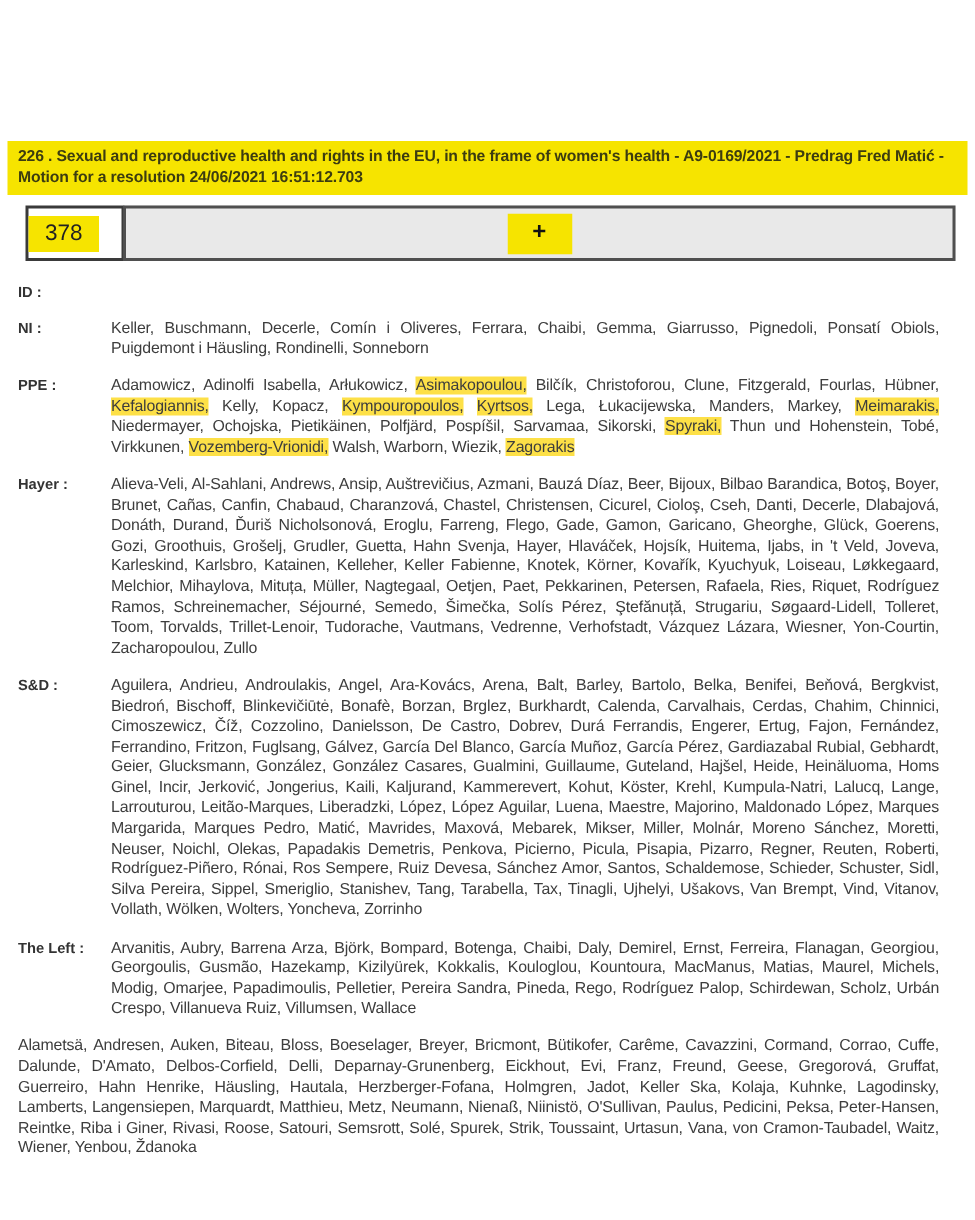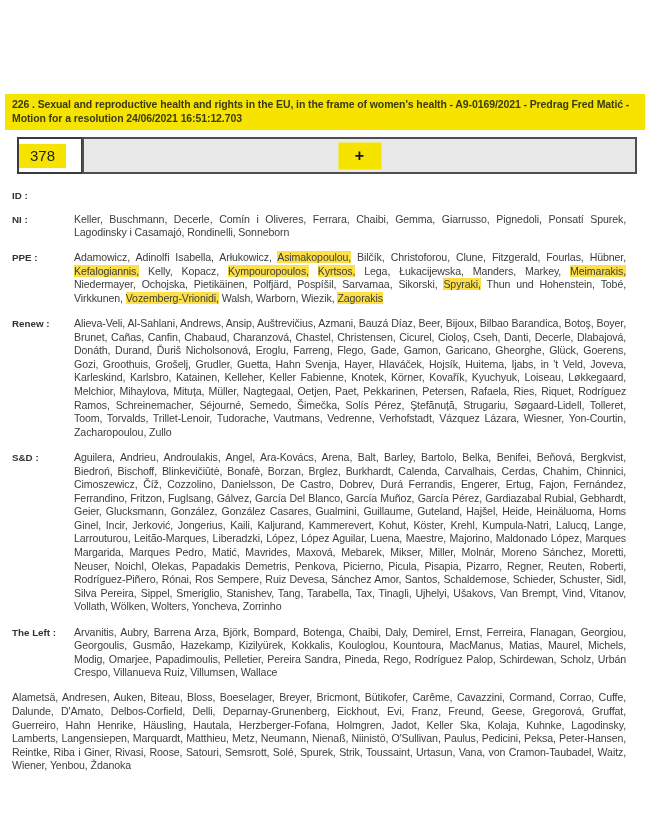--- a/index.html
+++ b/index.html
@@ -80,28 +80,28 @@
       <span class="plus-hl">+</span>
     </div>
   </div>
 
   <div class="groups">
       <div class="group-row">
         <div class="group-label">ID :</div>
       </div>
       <div class="group-row">
         <div class="group-label">NI :</div>
-        <div class="group-names"><span>Keller,</span> <span>Buschmann,</span> <span>Decerle,</span> <span>Comín i Oliveres,</span> <span>Ferrara,</span> <span>Chaibi,</span> <span>Gemma,</span> <span>Giarrusso,</span> <span>Pignedoli,</span> <span>Ponsatí Spurek,</span> <span>Lagodinsky i Casamajó,</span> <span>Rondinelli,</span> <span>Sonneborn</span></div>
+        <div class="group-names"><span>Keller,</span> <span>Buschmann,</span> <span>Decerle,</span> <span>Comín i Oliveres,</span> <span>Ferrara,</span> <span>Chaibi,</span> <span>Gemma,</span> <span>Giarrusso,</span> <span>Pignedoli,</span> <span>Ponsatí Obiols,</span> <span>Puigdemont i Häusling,</span> <span>Rondinelli,</span> <span>Sonneborn</span></div>
       </div>
       <div class="group-row">
         <div class="group-label">PPE :</div>
         <div class="group-names"><span>Adamowicz,</span> <span>Adinolfi Isabella,</span> <span>Arłukowicz,</span> <span class="hl">Asimakopoulou,</span> <span>Bilčík,</span> <span>Christoforou,</span> <span>Clune,</span> <span>Fitzgerald,</span> <span>Fourlas,</span> <span>Hübner,</span> <span class="hl">Kefalogiannis,</span> <span>Kelly,</span> <span>Kopacz,</span> <span class="hl">Kympouropoulos,</span> <span class="hl">Kyrtsos,</span> <span>Lega,</span> <span>Łukacijewska,</span> <span>Manders,</span> <span>Markey,</span> <span class="hl">Meimarakis,</span> <span>Niedermayer,</span> <span>Ochojska,</span> <span>Pietikäinen,</span> <span>Polfjärd,</span> <span>Pospíšil,</span> <span>Sarvamaa,</span> <span>Sikorski,</span> <span class="hl">Spyraki,</span> <span>Thun und Hohenstein,</span> <span>Tobé,</span> <span>Virkkunen,</span> <span class="hl">Vozemberg-Vrionidi,</span> <span>Walsh,</span> <span>Warborn,</span> <span>Wiezik,</span> <span class="hl">Zagorakis</span></div>
       </div>
       <div class="group-row">
-        <div class="group-label">Renew :</div>
+        <div class="group-label">Hayer :</div>
         <div class="group-names"><span>Alieva-Veli,</span> <span>Al-Sahlani,</span> <span>Andrews,</span> <span>Ansip,</span> <span>Auštrevičius,</span> <span>Azmani,</span> <span>Bauzá Díaz,</span> <span>Beer,</span> <span>Bijoux,</span> <span>Bilbao Barandica,</span> <span>Botoş,</span> <span>Boyer,</span> <span>Brunet,</span> <span>Cañas,</span> <span>Canfin,</span> <span>Chabaud,</span> <span>Charanzová,</span> <span>Chastel,</span> <span>Christensen,</span> <span>Cicurel,</span> <span>Cioloş,</span> <span>Cseh,</span> <span>Danti,</span> <span>Decerle,</span> <span>Dlabajová,</span> <span>Donáth,</span> <span>Durand,</span> <span>Ďuriš Nicholsonová,</span> <span>Eroglu,</span> <span>Farreng,</span> <span>Flego,</span> <span>Gade,</span> <span>Gamon,</span> <span>Garicano,</span> <span>Gheorghe,</span> <span>Glück,</span> <span>Goerens,</span> <span>Gozi,</span> <span>Groothuis,</span> <span>Grošelj,</span> <span>Grudler,</span> <span>Guetta,</span> <span>Hahn Svenja,</span> <span>Hayer,</span> <span>Hlaváček,</span> <span>Hojsík,</span> <span>Huitema,</span> <span>Ijabs,</span> <span>in 't Veld,</span> <span>Joveva,</span> <span>Karleskind,</span> <span>Karlsbro,</span> <span>Katainen,</span> <span>Kelleher,</span> <span>Keller Fabienne,</span> <span>Knotek,</span> <span>Körner,</span> <span>Kovařík,</span> <span>Kyuchyuk,</span> <span>Loiseau,</span> <span>Løkkegaard,</span> <span>Melchior,</span> <span>Mihaylova,</span> <span>Mituța,</span> <span>Müller,</span> <span>Nagtegaal,</span> <span>Oetjen,</span> <span>Paet,</span> <span>Pekkarinen,</span> <span>Petersen,</span> <span>Rafaela,</span> <span>Ries,</span> <span>Riquet,</span> <span>Rodríguez Ramos,</span> <span>Schreinemacher,</span> <span>Séjourné,</span> <span>Semedo,</span> <span>Šimečka,</span> <span>Solís Pérez,</span> <span>Ştefănuță,</span> <span>Strugariu,</span> <span>Søgaard-Lidell,</span> <span>Tolleret,</span> <span>Toom,</span> <span>Torvalds,</span> <span>Trillet-Lenoir,</span> <span>Tudorache,</span> <span>Vautmans,</span> <span>Vedrenne,</span> <span>Verhofstadt,</span> <span>Vázquez Lázara,</span> <span>Wiesner,</span> <span>Yon-Courtin,</span> <span>Zacharopoulou,</span> <span>Zullo</span></div>
       </div>
       <div class="group-row">
         <div class="group-label">S&amp;D :</div>
         <div class="group-names"><span>Aguilera,</span> <span>Andrieu,</span> <span>Androulakis,</span> <span>Angel,</span> <span>Ara-Kovács,</span> <span>Arena,</span> <span>Balt,</span> <span>Barley,</span> <span>Bartolo,</span> <span>Belka,</span> <span>Benifei,</span> <span>Beňová,</span> <span>Bergkvist,</span> <span>Biedroń,</span> <span>Bischoff,</span> <span>Blinkevičiūtė,</span> <span>Bonafè,</span> <span>Borzan,</span> <span>Brglez,</span> <span>Burkhardt,</span> <span>Calenda,</span> <span>Carvalhais,</span> <span>Cerdas,</span> <span>Chahim,</span> <span>Chinnici,</span> <span>Cimoszewicz,</span> <span>Číž,</span> <span>Cozzolino,</span> <span>Danielsson,</span> <span>De Castro,</span> <span>Dobrev,</span> <span>Durá Ferrandis,</span> <span>Engerer,</span> <span>Ertug,</span> <span>Fajon,</span> <span>Fernández,</span> <span>Ferrandino,</span> <span>Fritzon,</span> <span>Fuglsang,</span> <span>Gálvez,</span> <span>García Del Blanco,</span> <span>García Muñoz,</span> <span>García Pérez,</span> <span>Gardiazabal Rubial,</span> <span>Gebhardt,</span> <span>Geier,</span> <span>Glucksmann,</span> <span>González,</span> <span>González Casares,</span> <span>Gualmini,</span> <span>Guillaume,</span> <span>Guteland,</span> <span>Hajšel,</span> <span>Heide,</span> <span>Heinäluoma,</span> <span>Homs Ginel,</span> <span>Incir,</span> <span>Jerković,</span> <span>Jongerius,</span> <span>Kaili,</span> <span>Kaljurand,</span> <span>Kammerevert,</span> <span>Kohut,</span> <span>Köster,</span> <span>Krehl,</span> <span>Kumpula-Natri,</span> <span>Lalucq,</span> <span>Lange,</span> <span>Larrouturou,</span> <span>Leitão-Marques,</span> <span>Liberadzki,</span> <span>López,</span> <span>López Aguilar,</span> <span>Luena,</span> <span>Maestre,</span> <span>Majorino,</span> <span>Maldonado López,</span> <span>Marques Margarida,</span> <span>Marques Pedro,</span> <span>Matić,</span> <span>Mavrides,</span> <span>Maxová,</span> <span>Mebarek,</span> <span>Mikser,</span> <span>Miller,</span> <span>Molnár,</span> <span>Moreno Sánchez,</span> <span>Moretti,</span> <span>Neuser,</span> <span>Noichl,</span> <span>Olekas,</span> <span>Papadakis Demetris,</span> <span>Penkova,</span> <span>Picierno,</span> <span>Picula,</span> <span>Pisapia,</span> <span>Pizarro,</span> <span>Regner,</span> <span>Reuten,</span> <span>Roberti,</span> <span>Rodríguez-Piñero,</span> <span>Rónai,</span> <span>Ros Sempere,</span> <span>Ruiz Devesa,</span> <span>Sánchez Amor,</span> <span>Santos,</span> <span>Schaldemose,</span> <span>Schieder,</span> <span>Schuster,</span> <span>Sidl,</span> <span>Silva Pereira,</span> <span>Sippel,</span> <span>Smeriglio,</span> <span>Stanishev,</span> <span>Tang,</span> <span>Tarabella,</span> <span>Tax,</span> <span>Tinagli,</span> <span>Ujhelyi,</span> <span>Ušakovs,</span> <span>Van Brempt,</span> <span>Vind,</span> <span>Vitanov,</span> <span>Vollath,</span> <span>Wölken,</span> <span>Wolters,</span> <span>Yoncheva,</span> <span>Zorrinho</span></div>
       </div>
       <div class="group-row">
         <div class="group-label">The Left :</div>
         <div class="group-names"><span>Arvanitis,</span> <span>Aubry,</span> <span>Barrena Arza,</span> <span>Björk,</span> <span>Bompard,</span> <span>Botenga,</span> <span>Chaibi,</span> <span>Daly,</span> <span>Demirel,</span> <span>Ernst,</span> <span>Ferreira,</span> <span>Flanagan,</span> <span>Georgiou,</span> <span>Georgoulis,</span> <span>Gusmão,</span> <span>Hazekamp,</span> <span>Kizilyürek,</span> <span>Kokkalis,</span> <span>Kouloglou,</span> <span>Kountoura,</span> <span>MacManus,</span> <span>Matias,</span> <span>Maurel,</span> <span>Michels,</span> <span>Modig,</span> <span>Omarjee,</span> <span>Papadimoulis,</span> <span>Pelletier,</span> <span>Pereira Sandra,</span> <span>Pineda,</span> <span>Rego,</span> <span>Rodríguez Palop,</span> <span>Schirdewan,</span> <span>Scholz,</span> <span>Urbán Crespo,</span> <span>Villanueva Ruiz,</span> <span>Villumsen,</span> <span>Wallace</span></div>
       </div>

